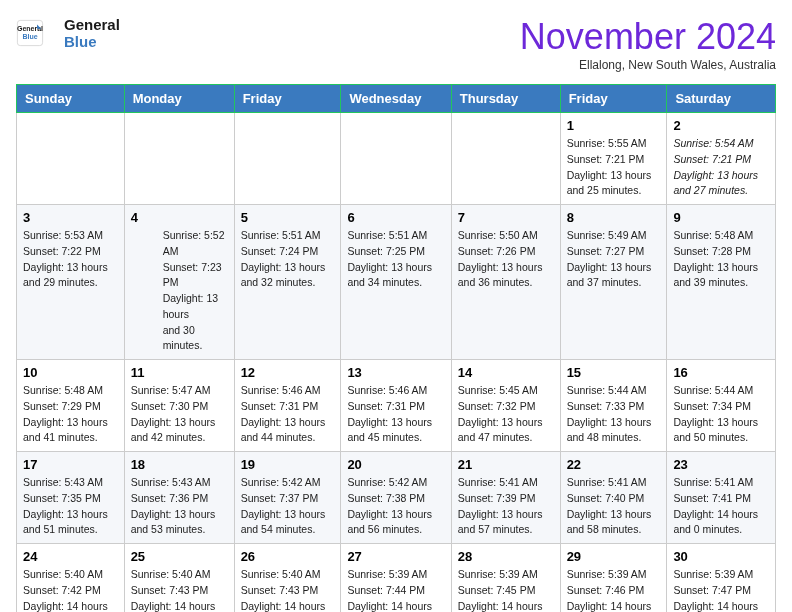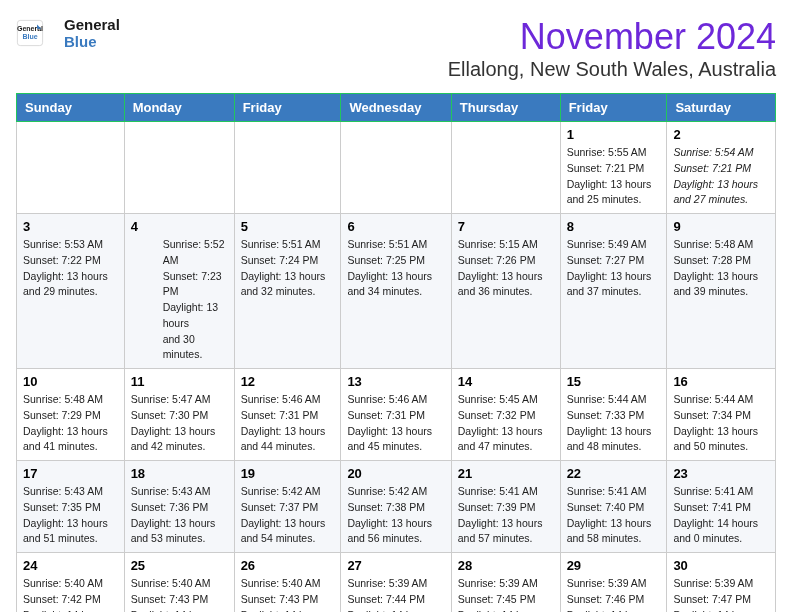--- a/index.html
+++ b/index.html
@@ -27,21 +27,21 @@
     }
     .title-section {
       text-align: right;
     }
     .month-title {
       font-size: 36px;
       font-weight: normal;
       color: #6d28d9;
     }
     .location-title {
-      font-size: 20px;
+      font-size: 12px;
       color: #333;
     }
     .calendar-table {
       width: 100%;
       border-collapse: collapse;
       font-size: 11px;
     }
     .calendar-table thead th {
       background-color: #3a7abf;
       color: #fff;
@@ -156,21 +156,21 @@
         </td>
         <td>
           <div class="day-number">6</div>
           <div class="day-info" style="white-space: pre-line;">Sunrise: 5:51 AM
 Sunset: 7:25 PM
 Daylight: 13 hours
 and 34 minutes.</div>
         </td>
         <td>
           <div class="day-number">7</div>
-          <div class="day-info" style="white-space: pre-line;">Sunrise: 5:15 AM
+          <div class="day-info" style="white-space: pre-line;">Sunrise: 5:50 AM
 Sunset: 7:26 PM
 Daylight: 13 hours
 and 36 minutes.</div>
         </td>
         <td>
           <div class="day-number">8</div>
           <div class="day-info" style="white-space: pre-line;">Sunrise: 5:49 AM
 Sunset: 7:27 PM
 Daylight: 13 hours
 and 37 minutes.</div>

